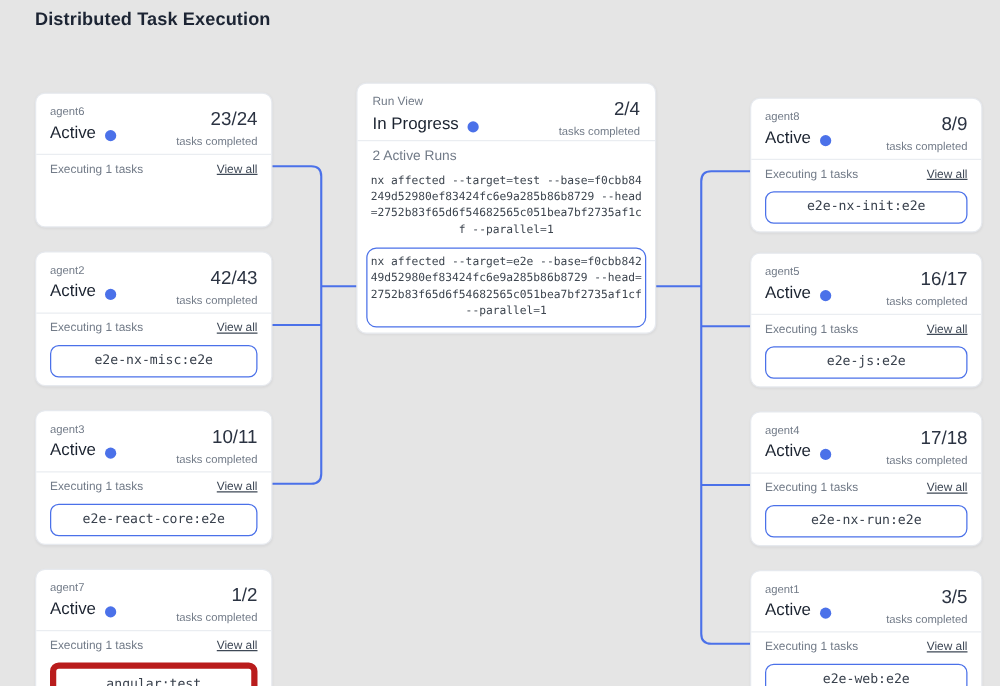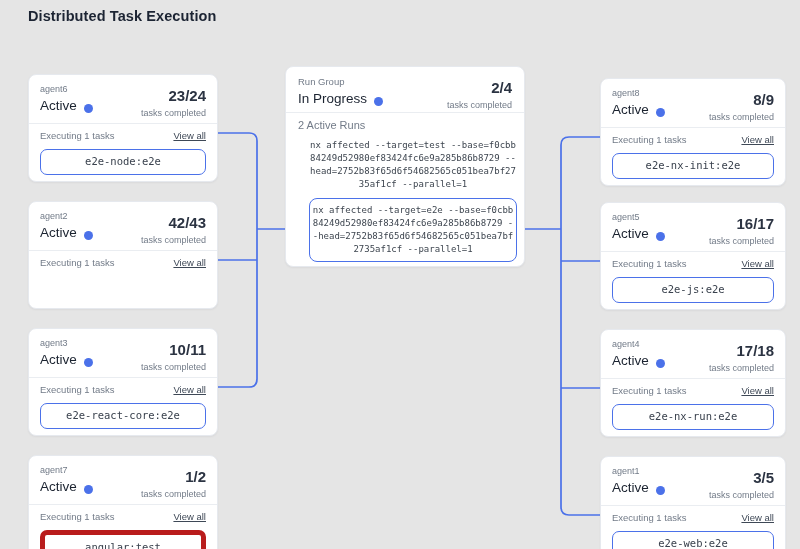--- a/index.html
+++ b/index.html
@@ -12,39 +12,39 @@
           box-shadow:0 1px 2px rgba(16,24,40,.05); }
 
   
   .agent-card { width:190px; height:108px;margin-top:28px; }
   .agent-card.right { width:186px; }
   .card-header { display:flex; justify-content:space-between; padding:9px 11px 0; }
   .agent-name { font-size:9px; color:#727b88; }
   .status-row { display:flex; align-items:flex-end; gap:7px; margin-top:4px; font-size:13.5px; color:#1b2330; }
   .status-dot { width:9px; height:9px; border-radius:50%; background:#4b71e9; flex:0 0 auto; }
   .hdr-right { text-align:right; }
-  .count { font-size:15px; color:#2b3342; margin-top:3px;font-weight:bold; }
+  .count { font-size:15px; color:#2b3342; margin-top:3px; }
   .count-label { font-size:9px; color:#727b88; margin-top:4px; }
   .divider { position:absolute; left:0; right:0; top:48px; height:1px; background:#eaedf1; }
   .body-row { position:absolute; left:11px; right:11px; top:55px; display:flex; justify-content:space-between; align-items:center;
               font-size:9.5px; color:#727b88;gap:46px; }
   .view-all { color:#3e4856; text-decoration:underline; cursor:pointer; }
   .task-pill { position:absolute; left:11px; right:11px; top:74px; height:26px; line-height:23px;
                text-align:center; border:1.5px solid #4b71e9; border-radius:7px; background:#fff;
                font-family:"DejaVu Sans Mono", monospace; font-size:10.5px; color:#39414d; cursor:pointer; }
   .task-pill.plain { border:5px solid #b91c1c; line-height:24px; }
 
   
   .center-card { left:285px; top:66px; width:240px; height:201px; }
   .center-card .card-header { padding:9px 12px 0; }
   .rg-label { font-size:9.5px; color:#727b88; }
   .center-card .divider { top:45px; }
   .active-runs { position:absolute; left:12px; top:52px; font-size:11px; color:#727b88; }
   .run-cmd { position:absolute; left:8px; right:8px; font-family:"DejaVu Sans Mono", monospace;
-             font-size:9px; line-height:13px; color:#3d454f; text-align:center; word-break:break-all;margin-left:16px; }
+             font-size:9px; line-height:13px; color:#3d454f; text-align:center; word-break:break-all; }
   .run-cmd.first { top:72px; }
   .run-cmd.highlighted { top:131px; left:7px; right:7px; border:1.5px solid #4b71e9; border-radius:8px;
                          padding:5px 2px; background:#fff; cursor:pointer; }
 
   .connectors { position:absolute; left:0; top:0; width:800px; height:549px; pointer-events:none; }
   .connectors path { fill:none; stroke:#4b71e9; stroke-width:1.7px; }
   .connectors circle { fill:#4b71e9; }
 </style>
 </head>
 <body>
@@ -84,21 +84,20 @@
       <div class="hdr-right">
         <div class="count">23/24</div>
         <div class="count-label">tasks completed</div>
       </div>
     </div>
     <div class="divider"></div>
     <div class="body-row">
       <span>Executing 1 tasks</span>
       <a class="view-all">View all</a>
     </div>
-    <div class="task-pill">e2e-node:e2e</div>
   </div>
 
   <div class="card agent-card" style="left:28px; top:173px;">
     <div class="card-header">
       <div class="hdr-left">
         <div class="agent-name">agent2</div>
         <div class="status-row">
             <span>Active</span>
             <span class="status-dot"></span>
           </div>
@@ -106,20 +105,21 @@
       <div class="hdr-right">
         <div class="count">42/43</div>
         <div class="count-label">tasks completed</div>
       </div>
     </div>
     <div class="divider"></div>
     <div class="body-row">
       <span>Executing 1 tasks</span>
       <a class="view-all">View all</a>
     </div>
+    <div class="task-pill">e2e-nx-misc:e2e</div>
   </div>
 
   <div class="card agent-card" style="left:28px; top:300px;">
     <div class="card-header">
       <div class="hdr-left">
         <div class="agent-name">agent3</div>
         <div class="status-row">
             <span>Active</span>
             <span class="status-dot"></span>
           </div>
@@ -155,21 +155,21 @@
     <div class="body-row">
       <span>Executing 1 tasks</span>
       <a class="view-all">View all</a>
     </div>
     <div class="task-pill plain">angular:test</div>
   </div>
 
   <div class="card center-card">
     <div class="card-header">
       <div class="hdr-left">
-        <div class="rg-label">Run Group</div>
+        <div class="rg-label">Run View</div>
         <div class="status-row">
             <span>In Progress</span>
             <span class="status-dot"></span>
           </div>
       </div>
       <div class="hdr-right">
         <div class="count">2/4</div>
         <div class="count-label">tasks completed</div>
       </div>
     </div>

